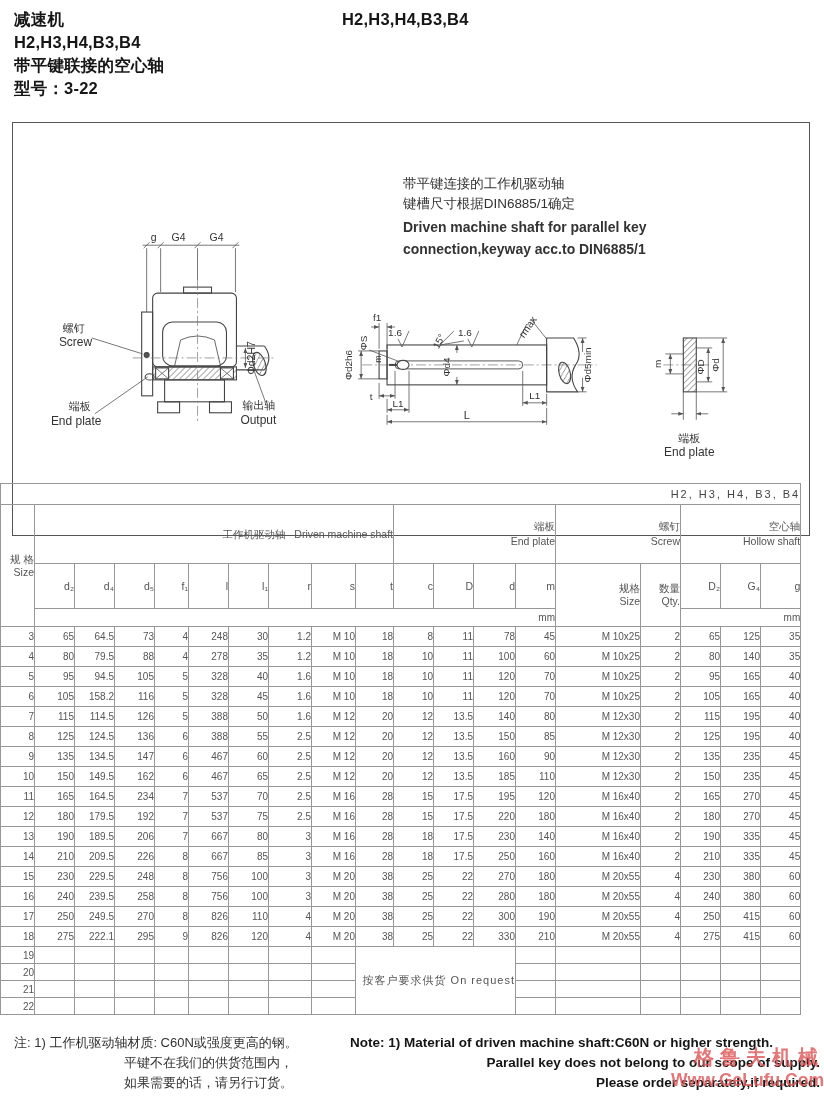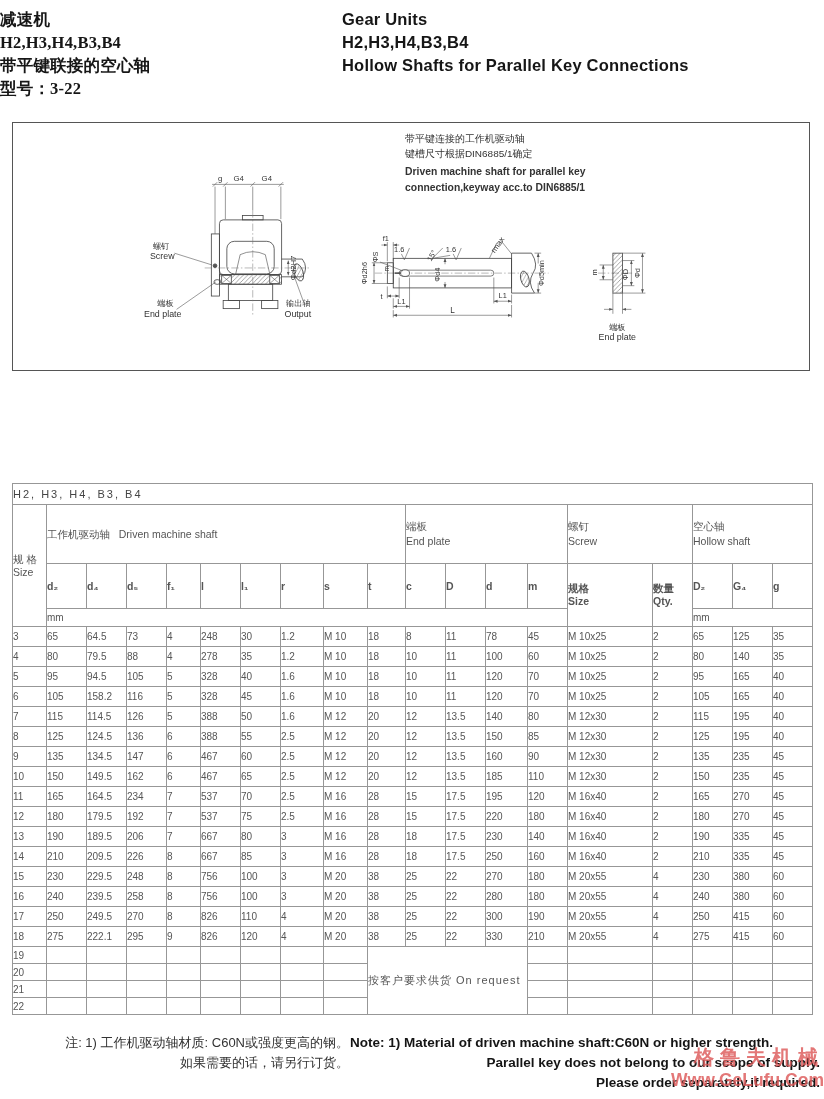--- a/index.html
+++ b/index.html
@@ -3,67 +3,65 @@
 <meta charset="utf-8">
 <style>
   html,body{margin:0;padding:0;}
   body{
     width:824px;height:1099px;position:relative;background:#fff;
     font-family:"Liberation Sans","DejaVu Sans",sans-serif;color:#333;
   }
   
   .hdr{position:absolute;top:8px;font-weight:bold;color:#161616;
        font-size:16.5px;line-height:23px;letter-spacing:.2px;}
-  .hdr-zh{left:0;font-family:Liberation Serif, serif;}
+  .hdr-zh{left:14px;}
   .hdr-en{left:342px;}
   
-  .draw-box{position:absolute;left:12px;top:122px;width:798px;height:249px;
+  .draw-box{position:absolute;left:12px;top:122px;width:798px;height:414px;
             border:1.5px solid #555;box-sizing:border-box;background:#fff;}
   .draw-box svg{display:block;width:100%;height:100%;}
   .dwg text{font-family:"Liberation Sans","DejaVu Sans",sans-serif;fill:#333;}
   
-  table.spec{position:absolute;left:12px;top:483px;width:800px;
+  table.spec{position:absolute;left:0;top:483px;width:800px;
              border-collapse:collapse;table-layout:fixed;
-             font-size:10px;color:#555;text-align:left;
+             font-size:10px;color:#555;text-align:right;
              border:1.5px solid #444;}
   table.spec td,table.spec th{border:1px solid #979797;padding:0;font-weight:normal;
              overflow:hidden;white-space:nowrap;}
   tr.title-row td{height:20px;font-size:11px;color:#444;letter-spacing:2px;}
   tr.group-row th{height:58px;font-size:10.5px;line-height:15px;color:#555;}
-  tr.sub-row th{height:44px;font-size:10.5px;color:#555;line-height:13px;font-weight:bold;}
+  tr.sub-row th{height:44px;font-size:10.5px;color:#555;line-height:13px;}
   tr.unit-row td{height:17px;}
   tr.data-row td{height:19px;}
   tr.empty-row td{height:16px;}
   td.onreq{font-size:11px;color:#555;letter-spacing:1px;}
   th.size-head div{line-height:13px;}
   
   .notes{position:absolute;top:1033px;font-size:13px;line-height:20px;}
-  .notes-zh{left:14px;width:335px;color:#333;text-align:right;}
+  .notes-zh{left:14px;width:335px;color:#333;}
   .notes-zh .cont{padding-left:110px;}
   .notes-en{left:350px;width:470px;color:#151515;font-weight:bold;font-size:13.5px;}
   .notes-en .cont{padding-left:62px;text-align:right;}
   
   .watermark{position:absolute;left:640px;top:1045px;width:184px;text-align:right;
              opacity:.82;pointer-events:none;}
   .watermark .wm-zh{font-size:20px;letter-spacing:6px;font-weight:bold;line-height:24px;}
   .watermark .wm-url{font-size:17.5px;font-weight:bold;line-height:22px;}
 </style>
 </head>
 <body>
 
 <div class="hdr hdr-zh">
   <div>减速机</div>
   <div>H2,H3,H4,B3,B4</div>
   <div>带平键联接的空心轴</div>
   <div>型号：3-22</div>
 </div>
 <div class="hdr hdr-en">
-  <div>Gear Units</div>
   <div>H2,H3,H4,B3,B4</div>
-  <div>Hollow Shafts for Parallel Key Connections</div>
 </div>
 
 <div class="draw-box">
 <svg class="dwg" viewBox="0 0 798 334">
   <defs>
     <pattern id="hatch" width="6" height="6" patternUnits="userSpaceOnUse" patternTransform="rotate(0)">
       <path d="M0,6 L6,0" stroke="#666" stroke-width="0.8"></path>
     </pattern>
     <marker id="ar" viewBox="0 0 10 10" refX="9" refY="5" markerWidth="7" markerHeight="7" orient="auto-start-reverse">
       <path d="M0,1.5 L9,5 L0,8.5 z" fill="#555"></path>
@@ -694,20 +692,21 @@
         <td></td>
         <td></td>
         <td></td>
         <td></td>
       </tr>
     </tbody>
 </table>
 
 <div class="notes notes-zh">
   <div>注: 1) 工作机驱动轴材质: C60N或强度更高的钢。</div>
+  <div class="cont">平键不在我们的供货范围内，</div>
   <div class="cont">如果需要的话，请另行订货。</div>
 </div>
 <div class="notes notes-en">
   <div>Note: 1)  Material of driven machine shaft:C60N or higher strength.</div>
   <div class="cont">Parallel key does not belong to our scope of supply.</div>
   <div class="cont">Please order separately,if required.</div>
 </div>
 
 <div class="watermark" style="color: rgb(221, 90, 90);">
   <div class="wm-zh">格鲁夫机械</div>

